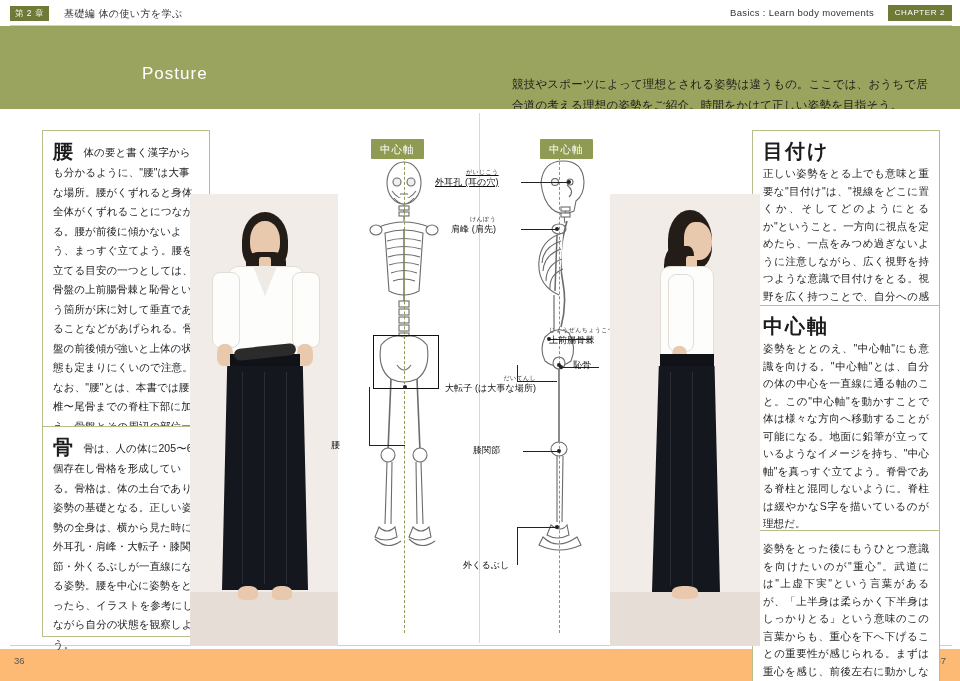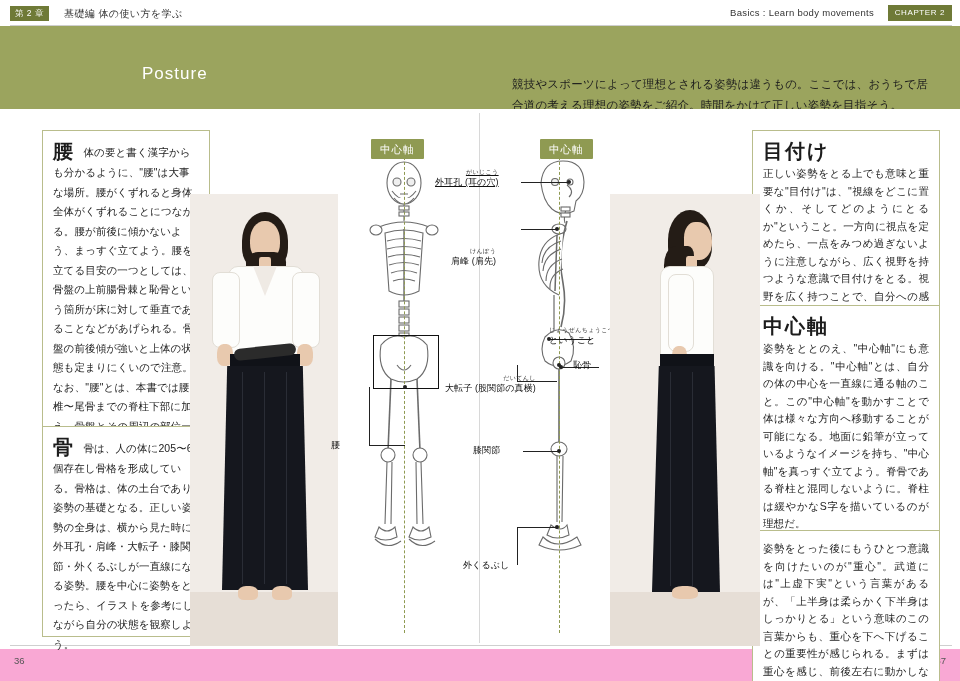--- a/index.html
+++ b/index.html
@@ -2,21 +2,21 @@
 <html><head>
 <meta charset="utf-8">
 <style>
   html,body{margin:0;padding:0;}
   body{
     width:960px;height:681px;overflow:hidden;
     background:#ffffff;
     font-family:"Liberation Sans", sans-serif;
     color:#231f20;
   }
-  .page{position:relative;width:960px;height:681px;background:#f9a8d4;}
+  .page{position:relative;width:960px;height:681px;background:#fdba74;}
 
   
   .runhead{
     position:absolute;left:0;top:0;width:960px;height:26px;
     background:#ffffff;
   }
   .runhead .chapbox{
     position:absolute;left:10px;top:6px;
     background:#6f7a37;color:#fff;font-size:8.5px;line-height:13px;
     padding:1px 5px;letter-spacing:.5px;
@@ -331,44 +331,44 @@
 
       <div class="dot" style="left:70px;top:31px;"></div>
       <div class="leader" style="left:24px;top:33px;width:48px;"></div>
       <div class="anno r" style="left:-62px;top:20px;text-decoration:underline;">
         <span class="ruby">がいじこう</span>
         <span>外耳孔 (耳の穴)</span>
       </div>
 
       <div class="dot" style="left:58px;top:78px;"></div>
       <div class="leader" style="left:24px;top:80px;width:36px;"></div>
-      <div class="anno r" style="left:-46px;top:67px;margin-top:32px;">
+      <div class="anno r" style="left:-46px;top:67px;">
         <span class="ruby">けんぽう</span>
         <span>肩峰 (肩先)</span>
       </div>
 
       <div class="dot" style="left:50px;top:188px;"></div>
       <div class="leader" style="left:52px;top:190px;width:42px;"></div>
       <div class="anno" style="left:52px;top:178px;">
         <span class="ruby">じょうぜんちょうこつきょく</span>
-        <span>ということ</span>
+        <span>上前腸骨棘</span>
       </div>
 
       <div class="dot" style="left:62px;top:216px;"></div>
       <div class="leader" style="left:64px;top:218px;width:38px;"></div>
       <div class="anno" style="left:76px;top:210px;">
         <span>恥骨</span>
       </div>
 
       <div class="dot" style="left:60px;top:214px;"></div>
       <div class="leader" style="left:20px;top:232px;width:40px;"></div>
       <div class="leader" style="left:20px;top:216px;width:1px;height:17px;background:#222;"></div>
       <div class="anno r" style="left:-52px;top:226px;">
         <span class="ruby">だいてんし</span>
-        <span>大転子 (股関節の真横)</span>
+        <span>大転子 (は大事な場所)</span>
       </div>
 
       <div class="dot" style="left:60px;top:300px;"></div>
       <div class="leader" style="left:26px;top:302px;width:36px;"></div>
       <div class="anno r" style="left:-24px;top:295px;">
         <span>膝関節</span>
       </div>
 
       <div class="dot" style="left:58px;top:376px;"></div>
       <div class="leader" style="left:20px;top:378px;width:40px;"></div>

